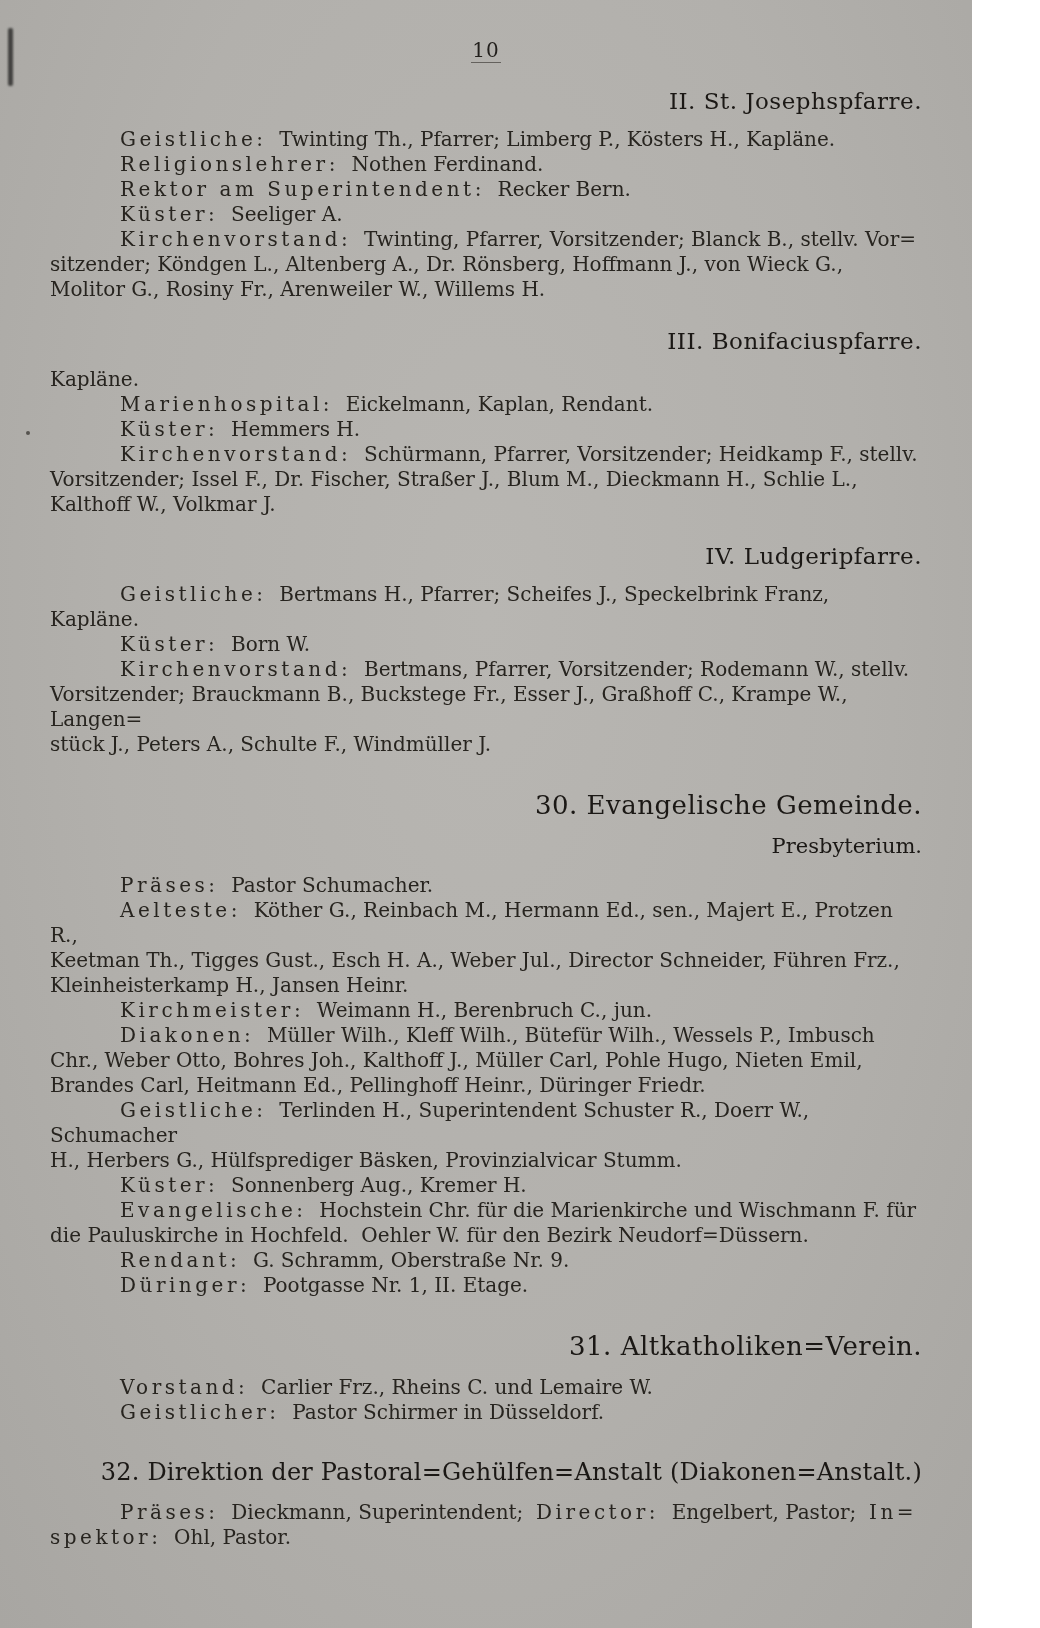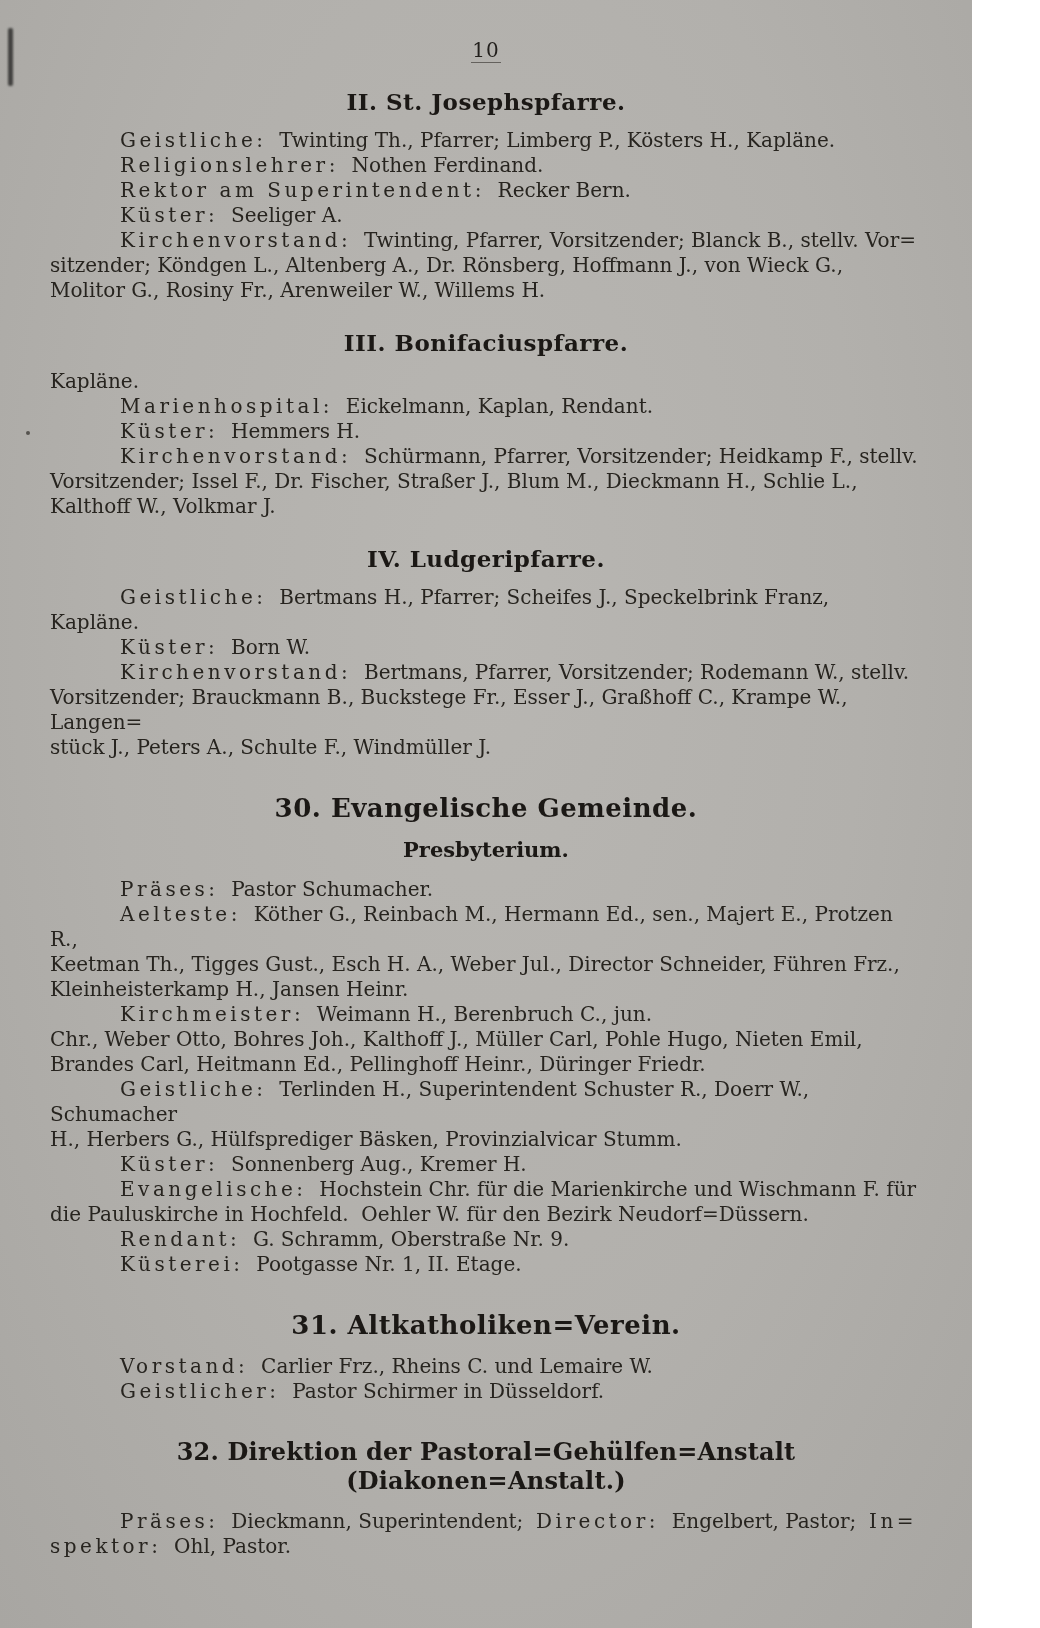--- a/index.html
+++ b/index.html
@@ -20,22 +20,22 @@
   }
   .pageno {
     text-align: center;
     font-size: 20px;
     letter-spacing: 1px;
     color: #221f1c;
     border-bottom: none;
   }
   .pageno span { border-bottom: 1px solid rgba(34,31,28,.55); padding: 0 1px; }
   .heading {
-    text-align: center;
-    font-weight: bold;
+    text-align: right;
+    font-weight: normal;
     color: #1b1815;
   }
   .heading.md  { font-size: 23px; margin: 26px 0 13px 0; letter-spacing: .5px; }
   .heading.lg  { font-size: 26px; margin: 33px 0 14px 0; letter-spacing: .5px; }
   .heading.lg2 { font-size: 24px; margin: 33px 0 14px 0; letter-spacing: .2px; }
   .heading.subh{ font-size: 21px; margin: 2px 0 15px 0; }
   .line {
     font-size: 20px;
     line-height: 25px;
     white-space: pre-wrap;
@@ -97,29 +97,30 @@
           <div class="line"><span class="plain">stück J., Peters A., Schulte F., Windmüller J.</span></div>
         </section>
         <section>
           <div class="heading lg">30. Evangelische Gemeinde.</div>
           <div class="heading subh">Presbyterium.</div>
           <div class="line indent"><span class="sperr">Präses:</span><span class="plain">  Pastor Schumacher.</span></div>
           <div class="line indent"><span class="sperr">Aelteste:</span><span class="plain">  Köther G., Reinbach M., Hermann Ed., sen., Majert E., Protzen R.,</span></div>
           <div class="line"><span class="plain">Keetman Th., Tigges Gust., Esch H. A., Weber Jul., Director Schneider, Führen Frz.,</span></div>
           <div class="line"><span class="plain">Kleinheisterkamp H., Jansen Heinr.</span></div>
           <div class="line indent"><span class="sperr">Kirchmeister:</span><span class="plain">  Weimann H., Berenbruch C., jun.</span></div>
+          <div class="line indent"><span class="sperr">Diakonen:</span><span class="plain">  Müller Wilh., Kleff Wilh., Bütefür Wilh., Wessels P., Imbusch</span></div>
           <div class="line"><span class="plain">Chr., Weber Otto, Bohres Joh., Kalthoff J., Müller Carl, Pohle Hugo, Nieten Emil,</span></div>
           <div class="line"><span class="plain">Brandes Carl, Heitmann Ed., Pellinghoff Heinr., Düringer Friedr.</span></div>
           <div class="line indent"><span class="sperr">Geistliche:</span><span class="plain">  Terlinden H., Superintendent Schuster R., Doerr W., Schumacher</span></div>
           <div class="line"><span class="plain">H., Herbers G., Hülfsprediger Bäsken, Provinzialvicar Stumm.</span></div>
           <div class="line indent"><span class="sperr">Küster:</span><span class="plain">  Sonnenberg Aug., Kremer H.</span></div>
           <div class="line indent"><span class="sperr">Evangelische:</span><span class="plain">  Hochstein Chr. für die Marienkirche und Wischmann F. für</span></div>
           <div class="line"><span class="plain">die Pauluskirche in Hochfeld.  Oehler W. für den Bezirk Neudorf=Düssern.</span></div>
           <div class="line indent"><span class="sperr">Rendant:</span><span class="plain">  G. Schramm, Oberstraße Nr. 9.</span></div>
-          <div class="line indent"><span class="sperr">Küsterei:</span><span class="plain">  Pootgasse Nr. 1, II. Etage.</span></div>
+          <div class="line indent"><span class="sperr">Düringer:</span><span class="plain">  Pootgasse Nr. 1, II. Etage.</span></div>
         </section>
         <section>
           <div class="heading lg">31. Altkatholiken=Verein.</div>
           <div class="line indent"><span class="sperr">Vorstand:</span><span class="plain">  Carlier Frz., Rheins C. und Lemaire W.</span></div>
           <div class="line indent"><span class="sperr">Geistlicher:</span><span class="plain">  Pastor Schirmer in Düsseldorf.</span></div>
         </section>
         <section>
           <div class="heading lg2">32.  Direktion der Pastoral=Gehülfen=Anstalt (Diakonen=Anstalt.)</div>
           <div class="line indent"><span class="sperr">Präses:</span><span class="plain">  Dieckmann, Superintendent;  </span><span class="sperr">Director:</span><span class="plain">  Engelbert, Pastor;  </span><span class="sperr">In=</span></div>
           <div class="line"><span class="sperr">spektor:</span><span class="plain">  Ohl, Pastor.</span></div>

